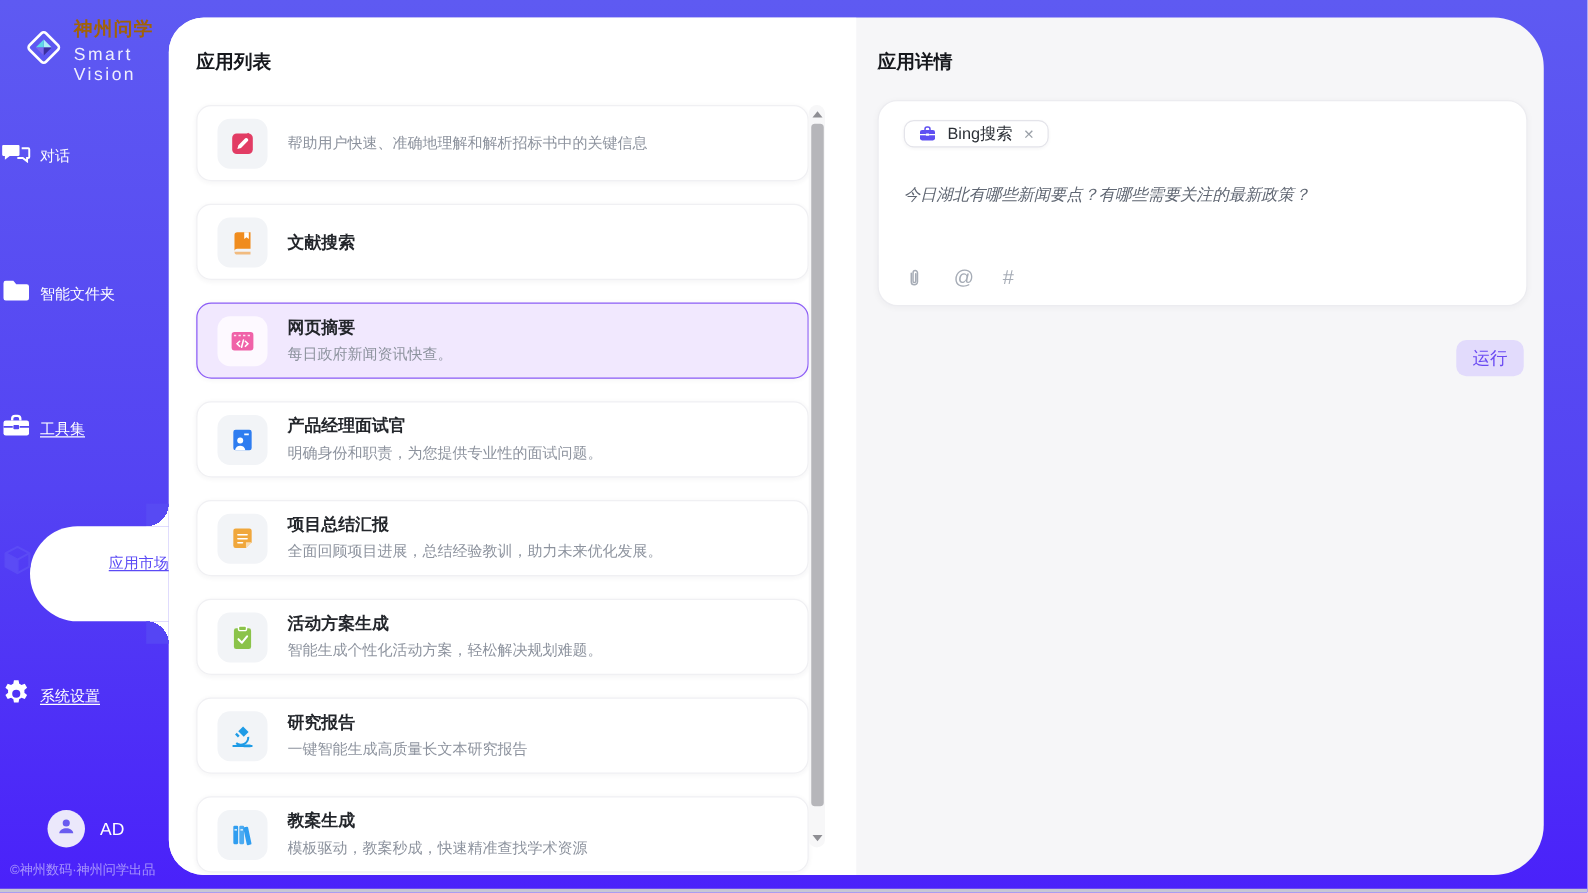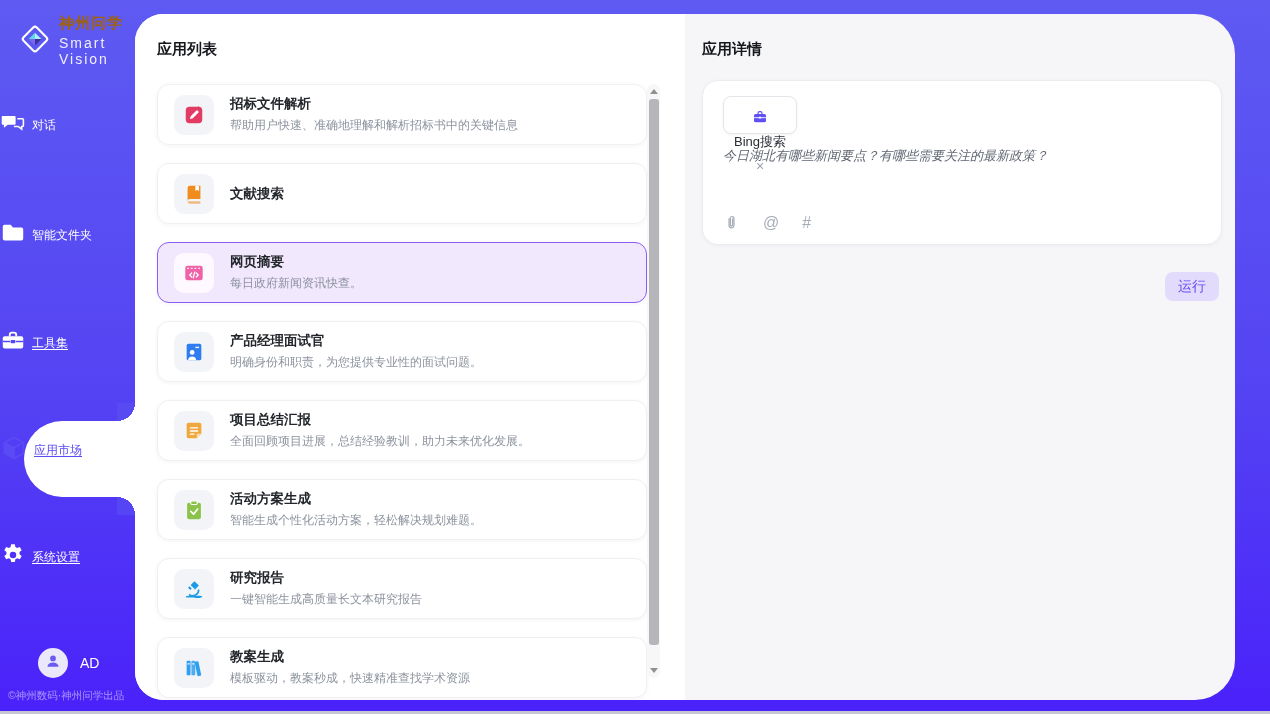--- a/index.html
+++ b/index.html
@@ -52,22 +52,22 @@
   .scroll-arrow { position:absolute; left:0; width:13px; height:13px; display:flex; align-items:center; justify-content:center; cursor:pointer; }
   .scroll-arrow.up { top:1px; } .scroll-arrow.down { bottom:1px; }
   .tri-up { width:0; height:0; border-left:4px solid transparent; border-right:4px solid transparent; border-bottom:5px solid #8f8f94; }
   .tri-down { width:0; height:0; border-left:4px solid transparent; border-right:4px solid transparent; border-top:5px solid #8f8f94; }
   .scroll-thumb { position:absolute; left:1.5px; top:15px; width:10px; height:546px; background:#b6b6ba; border-radius:3px; cursor:grab; }
 
   
   .panel-right { position:absolute; left:550px; top:0; right:0; bottom:0; }
   .detail-card { position:absolute; left:17px; top:66px; width:520px; height:165px; background:#fff;
     border:1px solid #ececf0; border-radius:16px; box-shadow:0 1px 5px rgba(30,30,60,.04); }
-  .tool-tag { position:absolute; left:20px; top:15px; display:inline-flex; align-items:center; gap:8px; height:38px;
-    padding:12px 10px; background:#fff; border:1px solid #e4e4ea; border-radius:8px; box-shadow:0 1px 3px rgba(30,30,60,.05);flex-direction:column; }
+  .tool-tag { position:absolute; left:20px; top:15px; display:inline-flex; align-items:center; gap:8px; height:22px;
+    padding:0 10px; background:#fff; border:1px solid #e4e4ea; border-radius:8px; box-shadow:0 1px 3px rgba(30,30,60,.05); }
   .tool-tag .tag-label { font-size:13px; color:#2b2f36; }
   .tag-close { font-size:14px; color:#9aa0a8; cursor:pointer; line-height:1; padding:0 1px; }
   .query-text { position:absolute; left:20px; top:66px; right:20px; font-size:13px; color:#5f6672;font-style:italic; }
   .input-toolbar { position:absolute; left:20px; bottom:13px; display:flex; align-items:center; gap:23px; color:#a6acb6; }
   .tool-icon { display:flex; align-items:center; cursor:pointer; }
   .tool-icon .glyph { font-size:16px; line-height:1; }
   .run-btn { position:absolute; right:16px; top:258px; height:29px; padding:0 13px; background:#e2dbfc; color:#6a4af2;
     font-size:14px; border:none; border-radius:8px; cursor:pointer; font-family:inherit; }
 </style>
 </head>
@@ -107,21 +107,21 @@
   </div>
       <div class="nav-item underline" style="top: 328px;">
     <span class="nav-icon"><svg viewBox="0 0 28 28" width="26" height="26">
             <path d="M10.5 9V7.5A2.5 2.5 0 0 1 13 5h2a2.5 2.5 0 0 1 2.5 2.5V9" fill="none" stroke="currentColor" stroke-width="2"></path>
             <rect x="3" y="9" width="22" height="13" rx="2" fill="currentColor"></rect>
             <path d="M3 14.5h8m6 0h8" stroke="#5448f2" stroke-width="1.6"></path>
             <rect x="11.5" y="13" width="5" height="3.5" rx="0.8" fill="#5448f2"></rect>
           </svg></span>
     <span class="nav-label">工具集</span>
   </div>
-      <div class="nav-item underline active" style="top: 434px;">
+      <div class="nav-item underline active" style="top: 434px; justify-content: space-between;">
     <span class="nav-icon"><svg viewBox="0 0 28 28" width="28" height="28">
             <path d="M14 3.5l9.5 5v10.8L14 24.5l-9.5-5.2V8.5z" fill="none" stroke="currentColor" stroke-width="1.8" stroke-linejoin="round"></path>
             <path d="M4.5 8.5L14 13.7l9.5-5.2M14 13.7v10.8" fill="none" stroke="currentColor" stroke-width="1.8" stroke-linejoin="round"></path>
             <path d="M4.5 8.5L14 13.7v10.8l-9.5-5.2z" fill="currentColor"></path>
           </svg></span>
     <span class="nav-label">应用市场</span>
   </div>
       <div class="nav-item underline" style="top: 542px;">
     <span class="nav-icon"><svg viewBox="0 0 24 24" width="26" height="26">
             <path fill="currentColor" fill-rule="evenodd" d="M10.3 2h3.4l.5 2.6c.6.2 1.1.5 1.6.9l2.5-.9 1.7 3-2 1.7a7 7 0 0 1 0 1.9l2 1.7-1.7 3-2.5-.9c-.5.4-1 .7-1.6.9l-.5 2.6h-3.4l-.5-2.6a7 7 0 0 1-1.6-.9l-2.5.9-1.7-3 2-1.7a7 7 0 0 1 0-1.9l-2-1.7 1.7-3 2.5.9c.5-.4 1-.7 1.6-.9zM12 9a3 3 0 1 0 0 6 3 3 0 0 0 0-6z"></path>
@@ -151,21 +151,20 @@
     <div class="app-list" id="app-list">
         <div class="app-card">
     <span class="app-icon" style="color: rgb(226, 60, 100);">
             <svg viewBox="0 0 24 24" width="22" height="22">
               <rect x="3" y="3" width="18" height="18" rx="4" fill="currentColor"></rect>
               <path d="M7.5 16.5l.9-3.2 6-6a1.2 1.2 0 0 1 1.7 0l.6.6a1.2 1.2 0 0 1 0 1.7l-6 6z" fill="#fff"></path>
               <path d="M14.5 5.5l3-2.5" stroke="currentColor" stroke-width="1.5"></path>
             </svg>
           </span>
     <span class="app-text">
-      <span class="app-title">招标文件解析</span>
       <span class="app-desc">帮助用户快速、准确地理解和解析招标书中的关键信息</span>
     </span>
   </div>
         <div class="app-card">
     <span class="app-icon" style="color: rgb(240, 140, 30);">
             <svg viewBox="0 0 24 24" width="22" height="22">
               <path d="M5 5.5A2.5 2.5 0 0 1 7.5 3H19v14.5H7.5A2.5 2.5 0 0 0 5 20z" fill="currentColor"></path>
               <path d="M5 20a2.5 2.5 0 0 0 2.5 2.5H19V20" fill="currentColor" opacity=".55"></path>
               <path d="M13.5 3v6l2-1.6 2 1.6V3z" fill="#fff"></path>
             </svg>

